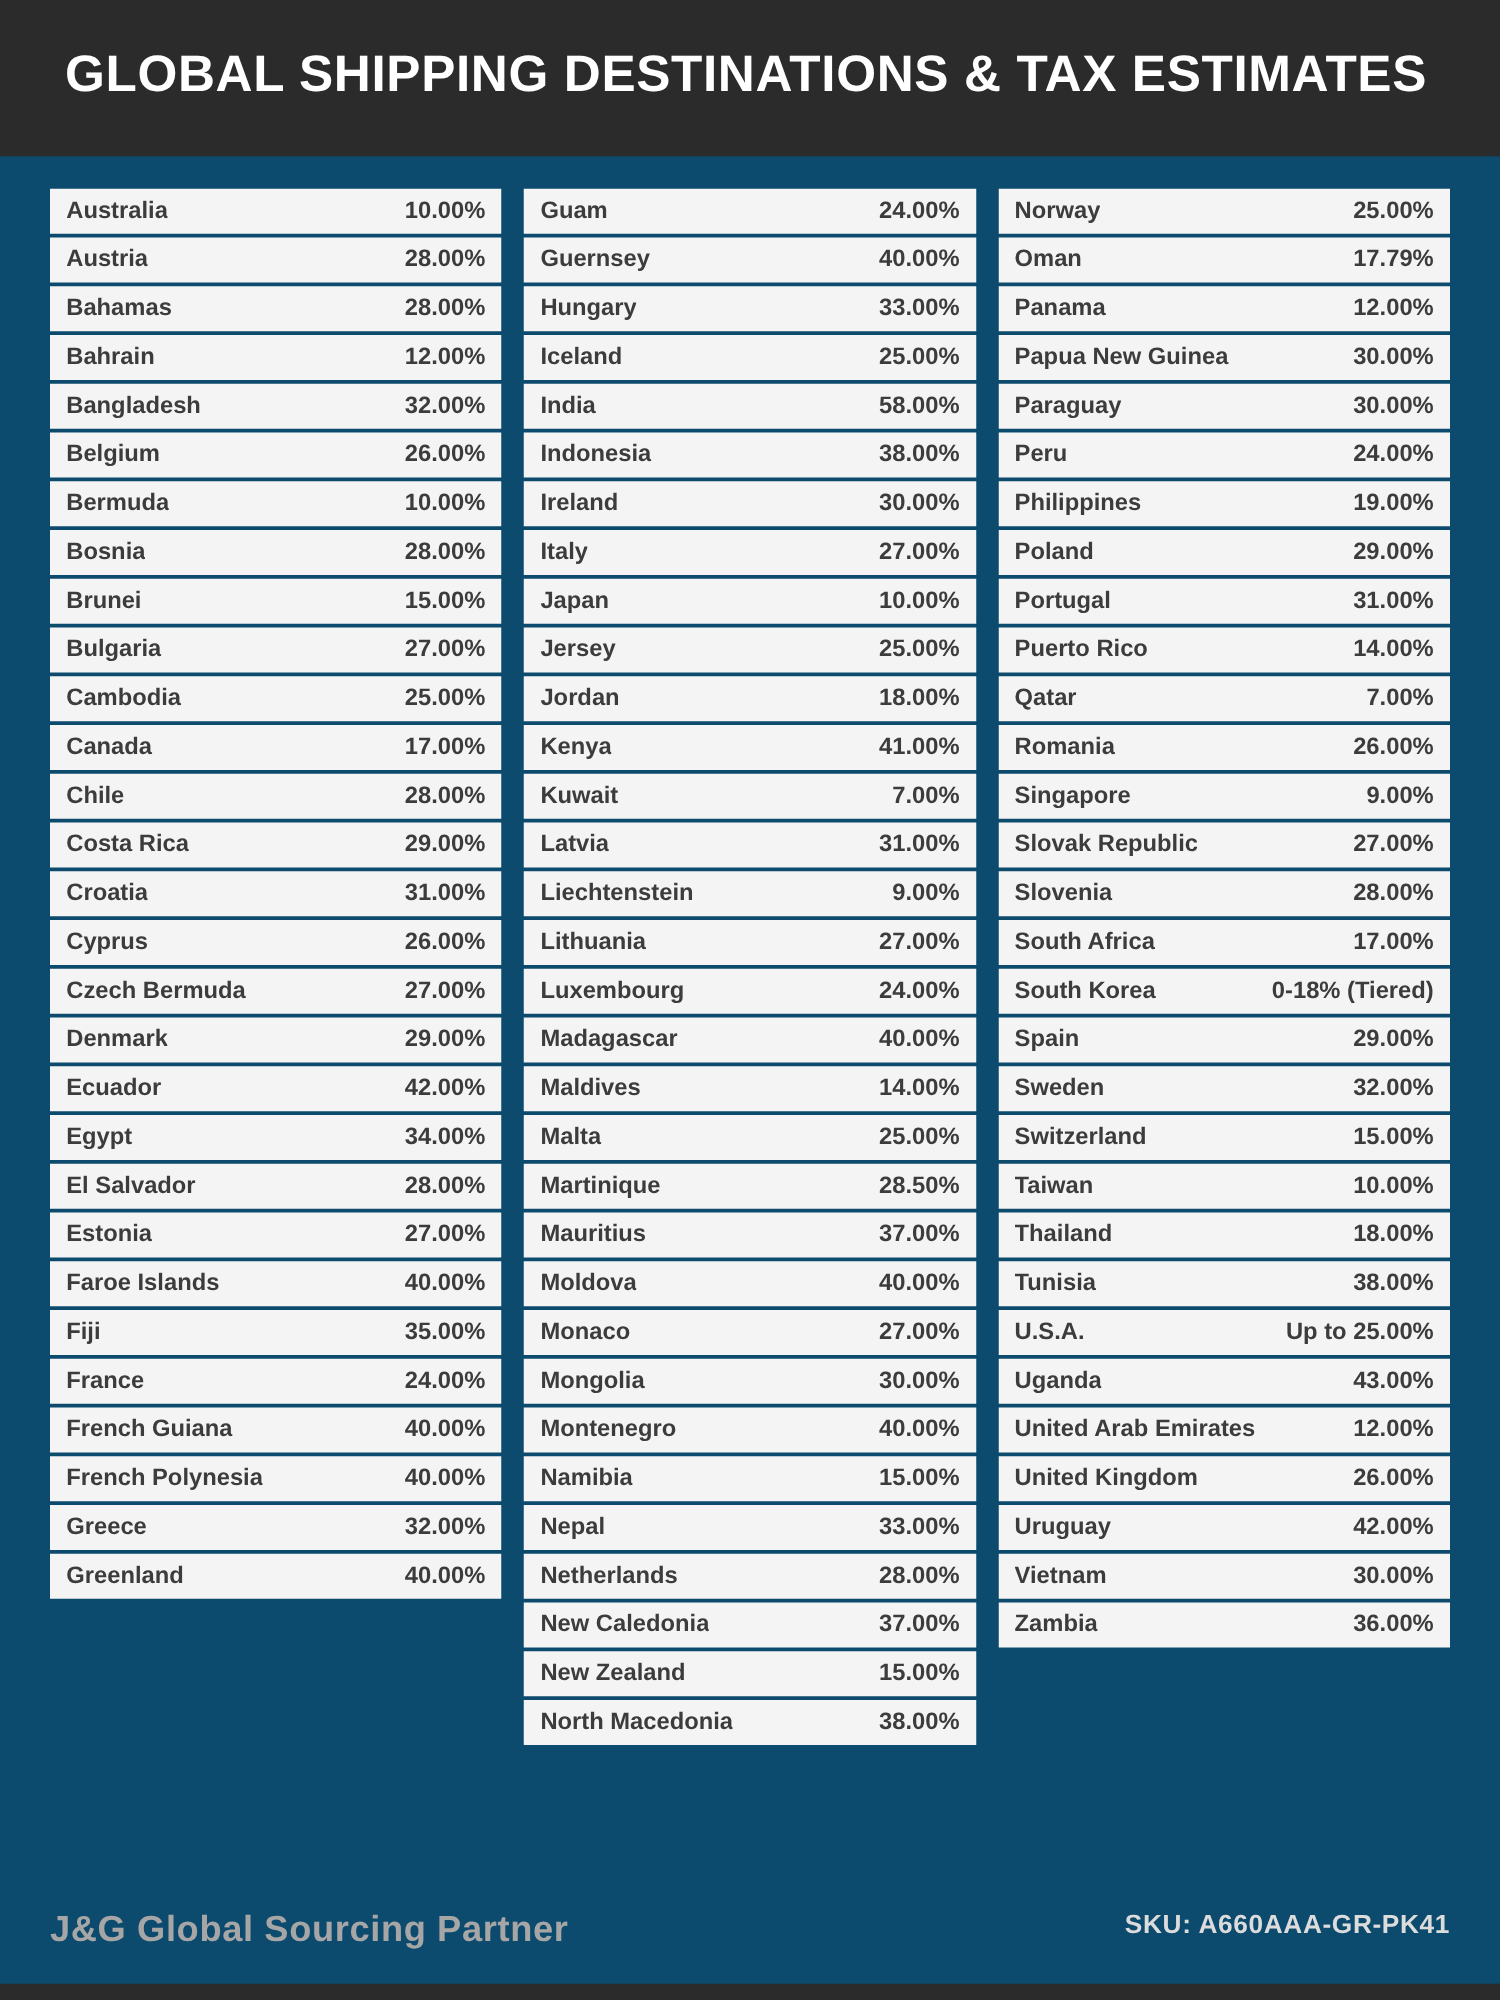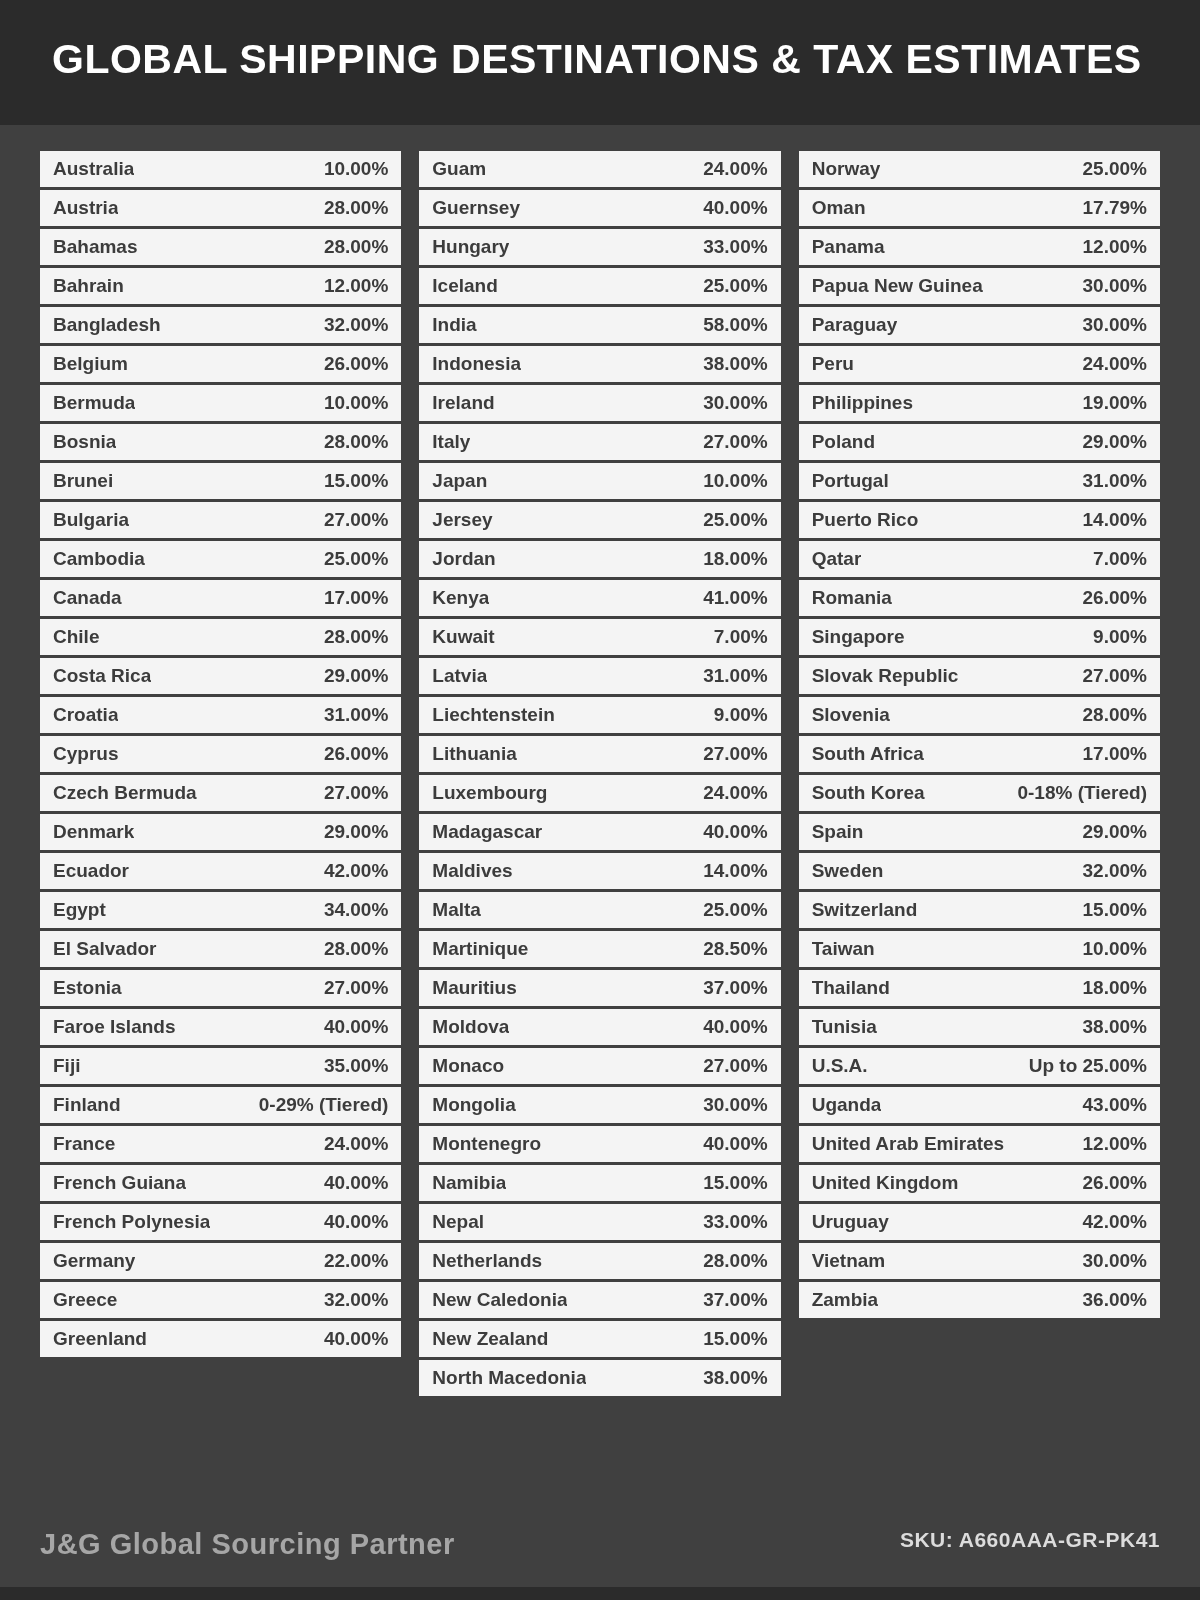--- a/index.html
+++ b/index.html
@@ -3,21 +3,21 @@
 <meta charset="utf-8">
 <style>
   * { box-sizing: border-box; }
   html, body { margin: 0; padding: 0; background: #ffffff; }
   body { font-family: "Liberation Sans", sans-serif; }
 
   .page {
     width: 1200px;
     height: 1600px;
     margin: 0 auto;
-    background: #404040;
+    background: #0c4a6e;
     display: flex;
     flex-direction: column;
     position: relative;
     overflow: hidden;
   }
 
   .header {
     background: #2b2b2b;
     color: #ffffff;
     padding: 38px 52px 30px 52px;
@@ -191,38 +191,30 @@
         </div>
         <div class="row">
           <span class="country">Faroe Islands</span>
           <span class="rate">40.00%</span>
         </div>
         <div class="row">
           <span class="country">Fiji</span>
           <span class="rate">35.00%</span>
         </div>
         <div class="row">
-          <span class="country">Finland</span>
-          <span class="rate">0-29% (Tiered)</span>
-        </div>
-        <div class="row">
           <span class="country">France</span>
           <span class="rate">24.00%</span>
         </div>
         <div class="row">
           <span class="country">French Guiana</span>
           <span class="rate">40.00%</span>
         </div>
         <div class="row">
           <span class="country">French Polynesia</span>
           <span class="rate">40.00%</span>
-        </div>
-        <div class="row">
-          <span class="country">Germany</span>
-          <span class="rate">22.00%</span>
         </div>
         <div class="row">
           <span class="country">Greece</span>
           <span class="rate">32.00%</span>
         </div>
         <div class="row">
           <span class="country">Greenland</span>
           <span class="rate">40.00%</span>
         </div>
       </div>

